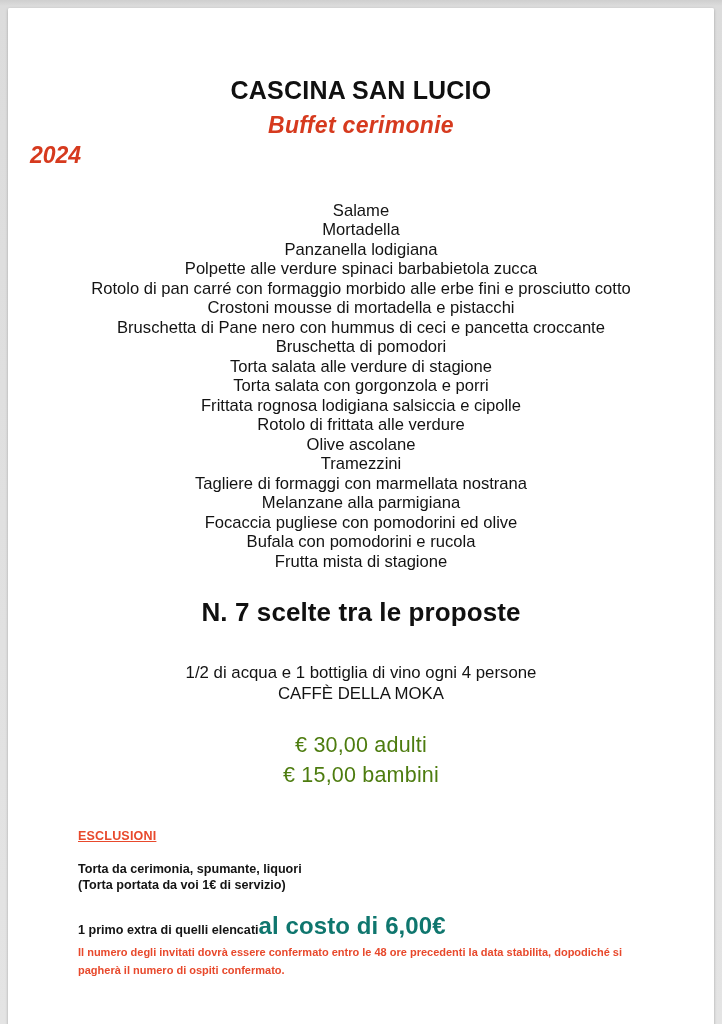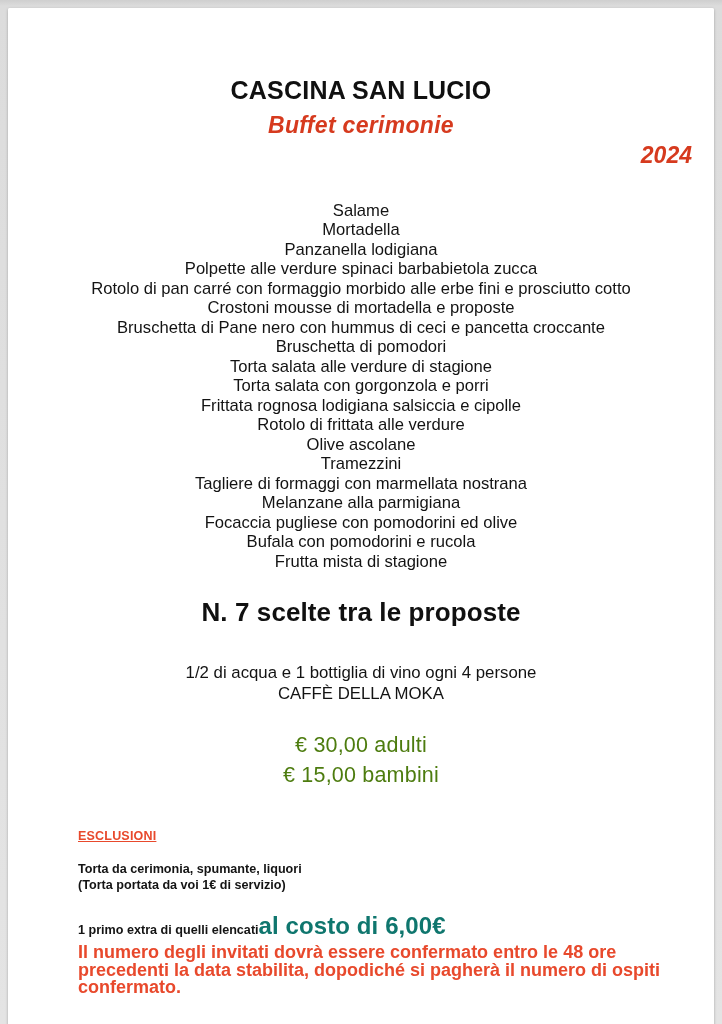--- a/index.html
+++ b/index.html
@@ -60,21 +60,21 @@
     text-align: center;
     font-size: 23px;
     font-weight: bold;
     font-style: italic;
     color: #d63a1e;
     margin-top: 9px;
     letter-spacing: 0.3px;
     line-height: 1.12;
   }
   .doc-year {
-    text-align: right;
+    text-align: left;
     font-size: 23px;
     font-weight: bold;
     font-style: italic;
     color: #d63a1e;
     margin-top: 4px;
     line-height: 1.12;
   }
 
   
   .dish-list {
@@ -159,21 +159,21 @@
   }
   .extra-big {
     font-size: 24px;
     font-weight: bold;
     color: #0f766e;
     letter-spacing: 0.1px;
   }
 
   .notice {
     margin-top: 5px;
-    font-size: 18px;
+    font-size: 11px;
     font-weight: bold;
     color: #e8492c;
     line-height: 17.5px;
     max-width: 590px;
   }
 </style>
 </head>
 <body>
 
 <div class="viewport">
@@ -185,21 +185,21 @@
       <div class="doc-subtitle">Buffet  cerimonie</div>
 
       <div class="doc-year">2024</div>
 
       <ul class="dish-list">
         <li>Salame</li>
         <li>Mortadella</li>
         <li>Panzanella lodigiana</li>
         <li>Polpette alle verdure spinaci barbabietola zucca</li>
         <li>Rotolo di pan carré con formaggio morbido alle erbe fini e prosciutto cotto</li>
-        <li>Crostoni mousse di mortadella e proposte</li>
+        <li>Crostoni mousse di mortadella e pistacchi</li>
         <li>Bruschetta di Pane nero con hummus di ceci e pancetta croccante</li>
         <li>Bruschetta di pomodori</li>
         <li>Torta salata alle verdure di stagione</li>
         <li>Torta salata con gorgonzola e porri</li>
         <li>Frittata rognosa lodigiana salsiccia e cipolle</li>
         <li>Rotolo di frittata alle verdure</li>
         <li>Olive ascolane</li>
         <li>Tramezzini</li>
         <li>Tagliere di formaggi con marmellata nostrana</li>
         <li>Melanzane alla parmigiana</li>

